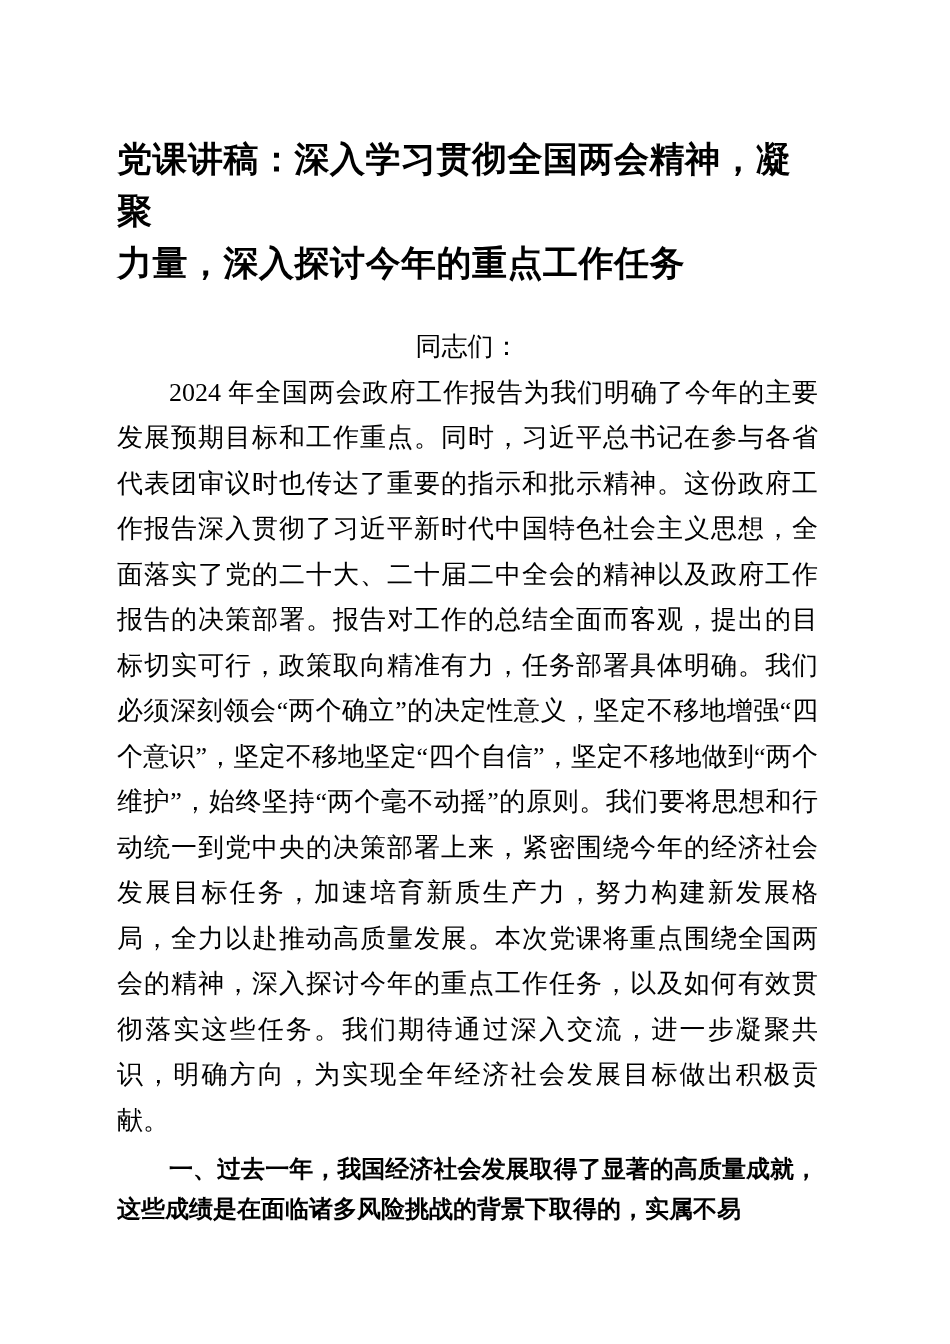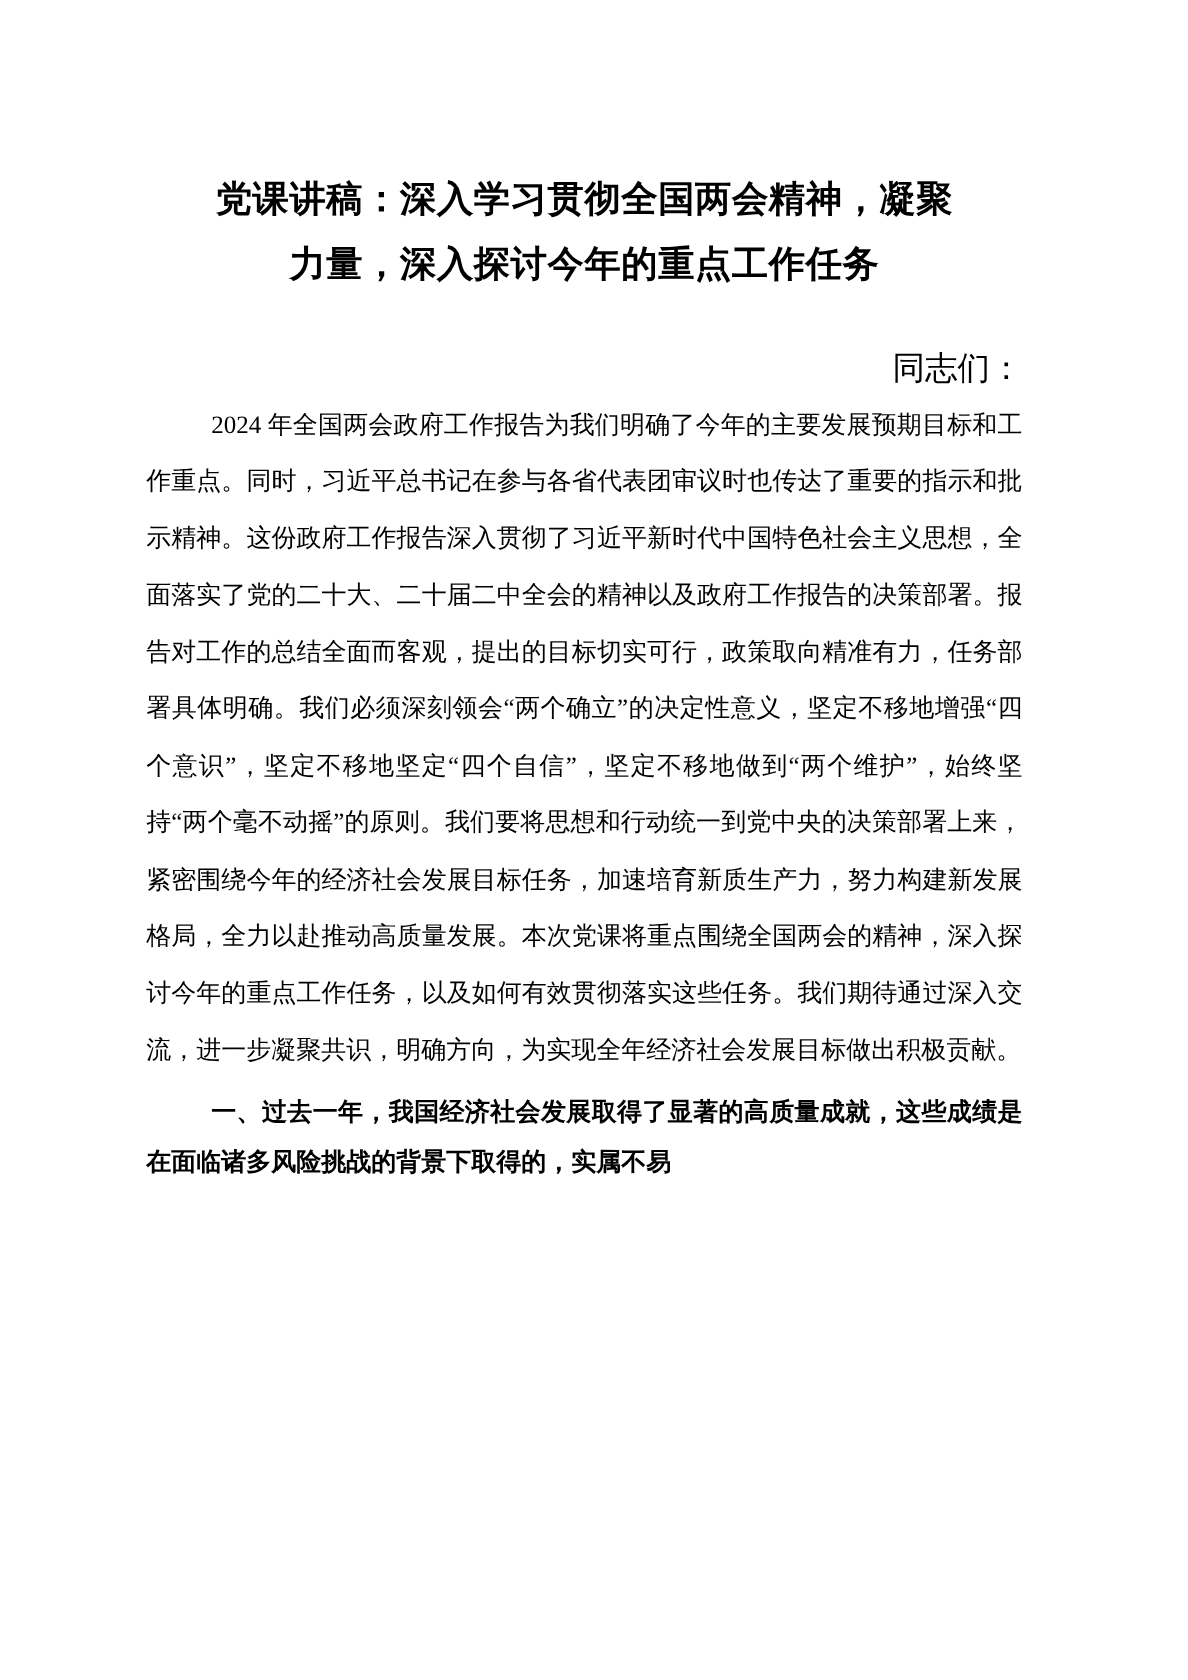--- a/index.html
+++ b/index.html
@@ -18,47 +18,46 @@
   }
   .content {
     margin-left: 117px;
     width: 701px;
   }
   .doc-title {
     margin: 0;
     padding-top: 134px;
     font-family: "Liberation Serif", "DejaVu Serif", serif;
     font-weight: bold;
-    font-size: 29px;
+    font-size: 35px;
     line-height: 52px;
     letter-spacing: 0.5px;
-    text-align: center;
   }
   .title-line { display: block; }
   .salutation {
     margin: 34px 0 0 0;
     font-family: "Liberation Serif", "DejaVu Serif", serif;
     font-size: 26px;
     line-height: 45.5px;
-    text-align: right;
+    text-align: center;
   }
   .body-para {
     margin: 0;
     font-family: "Liberation Serif", "DejaVu Serif", serif;
-    font-size: 20px;
+    font-size: 26px;
     line-height: 45.5px;
     text-align: justify;
     text-justify: inter-ideograph;
     text-indent: 52px;
   }
   .section-heading {
     margin: 6px 0 0 0;
     font-family: "Liberation Sans", "DejaVu Sans", sans-serif;
     font-weight: bold;
-    font-size: 20px;
+    font-size: 24px;
     line-height: 40px;
     text-align: justify;
     text-justify: inter-ideograph;
     text-indent: 52px;
   }
 </style>
 </head>
 <body>
 
 <div class="page">

